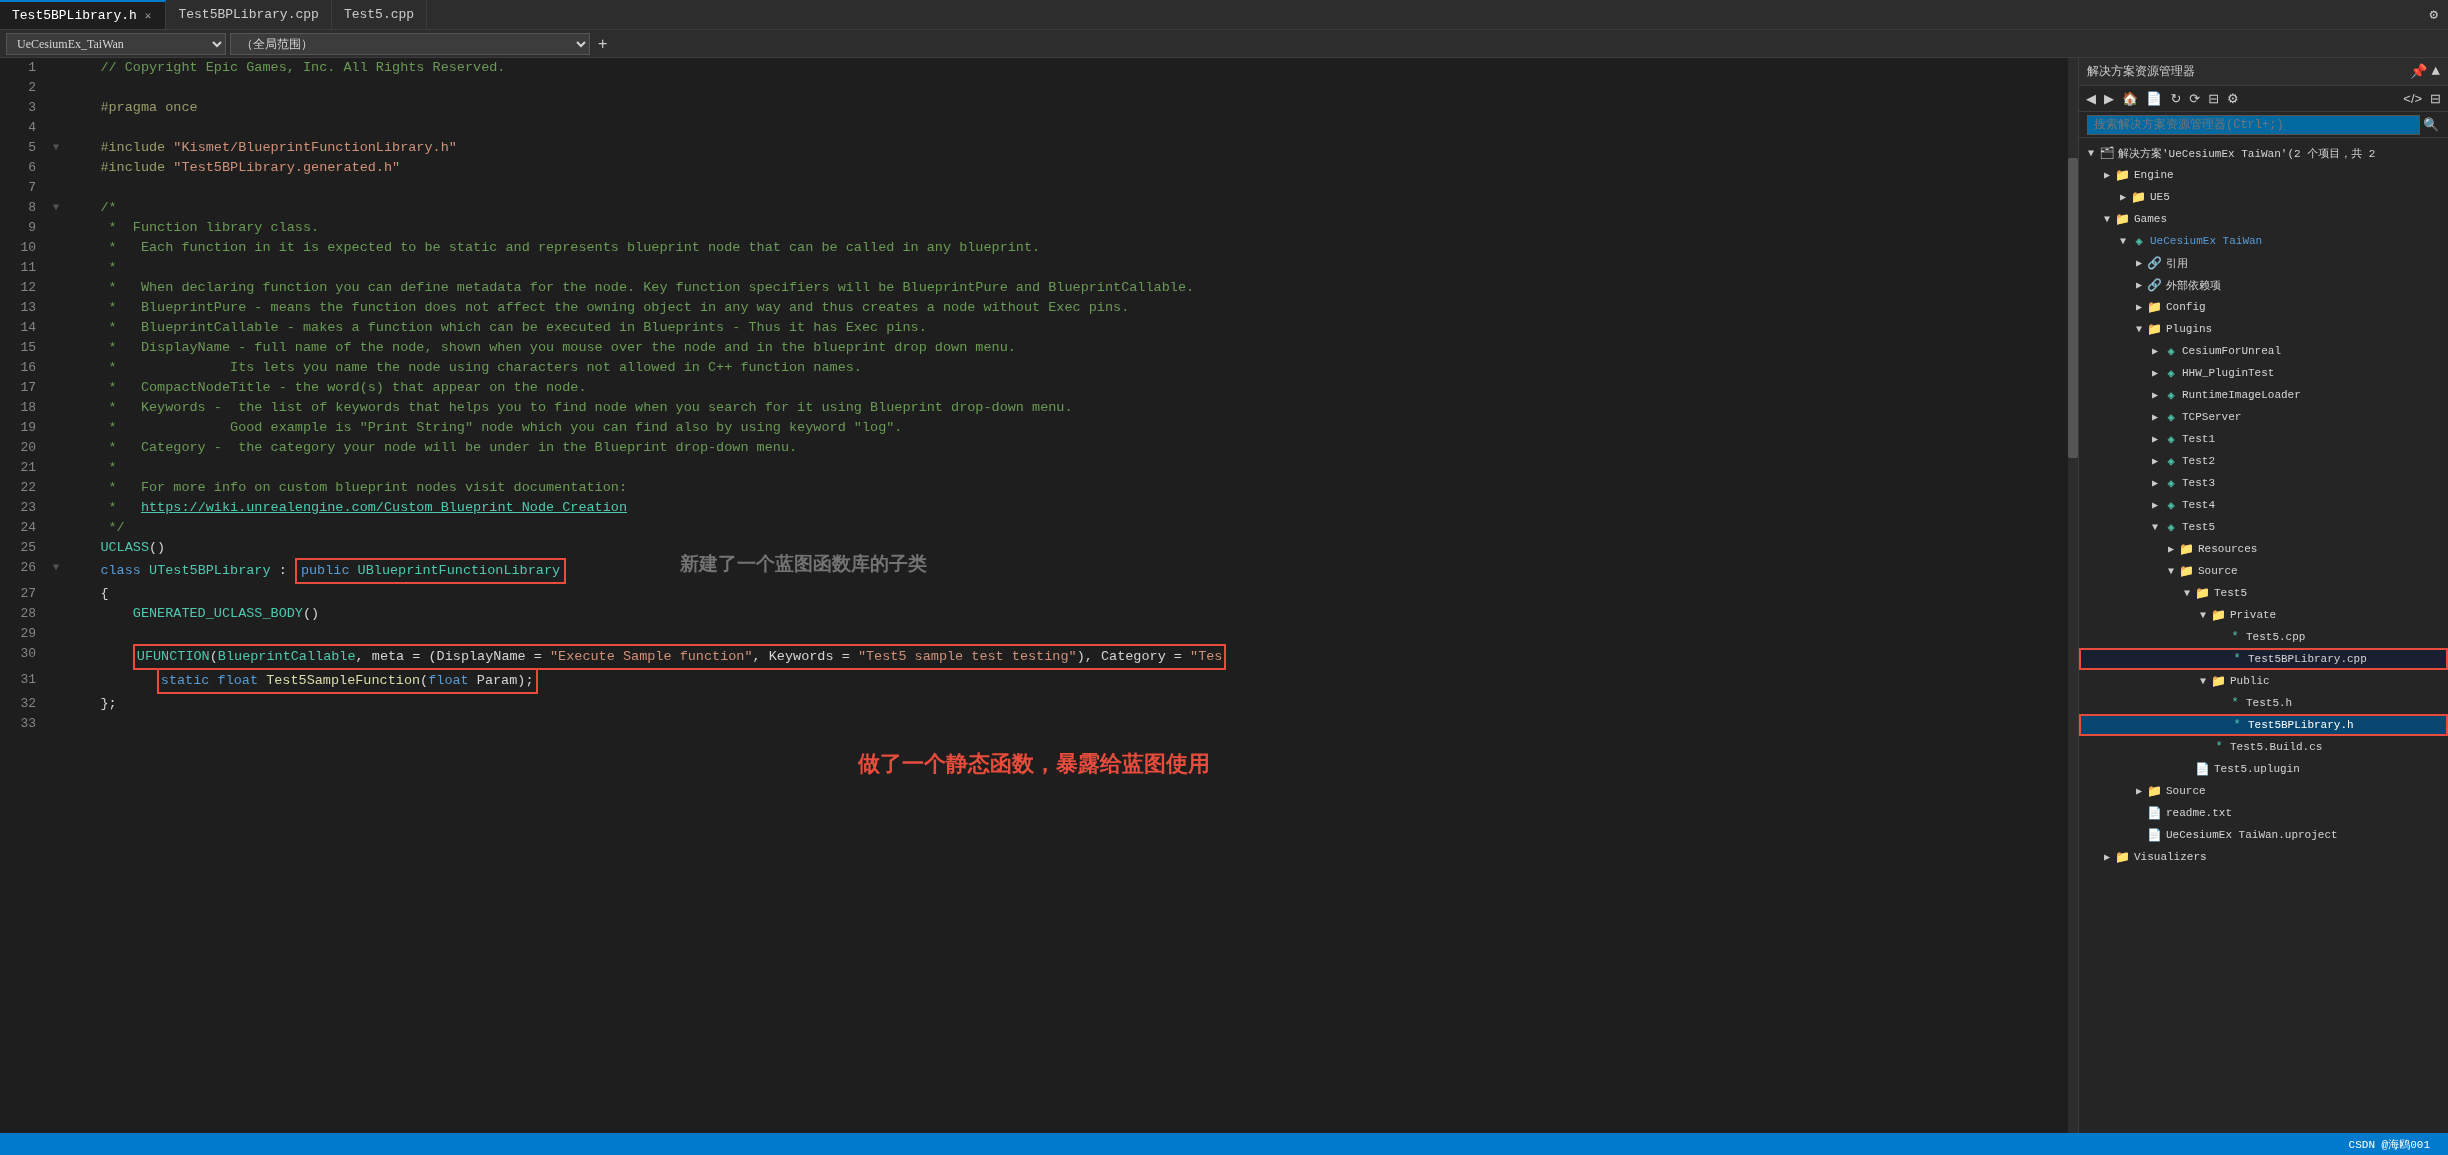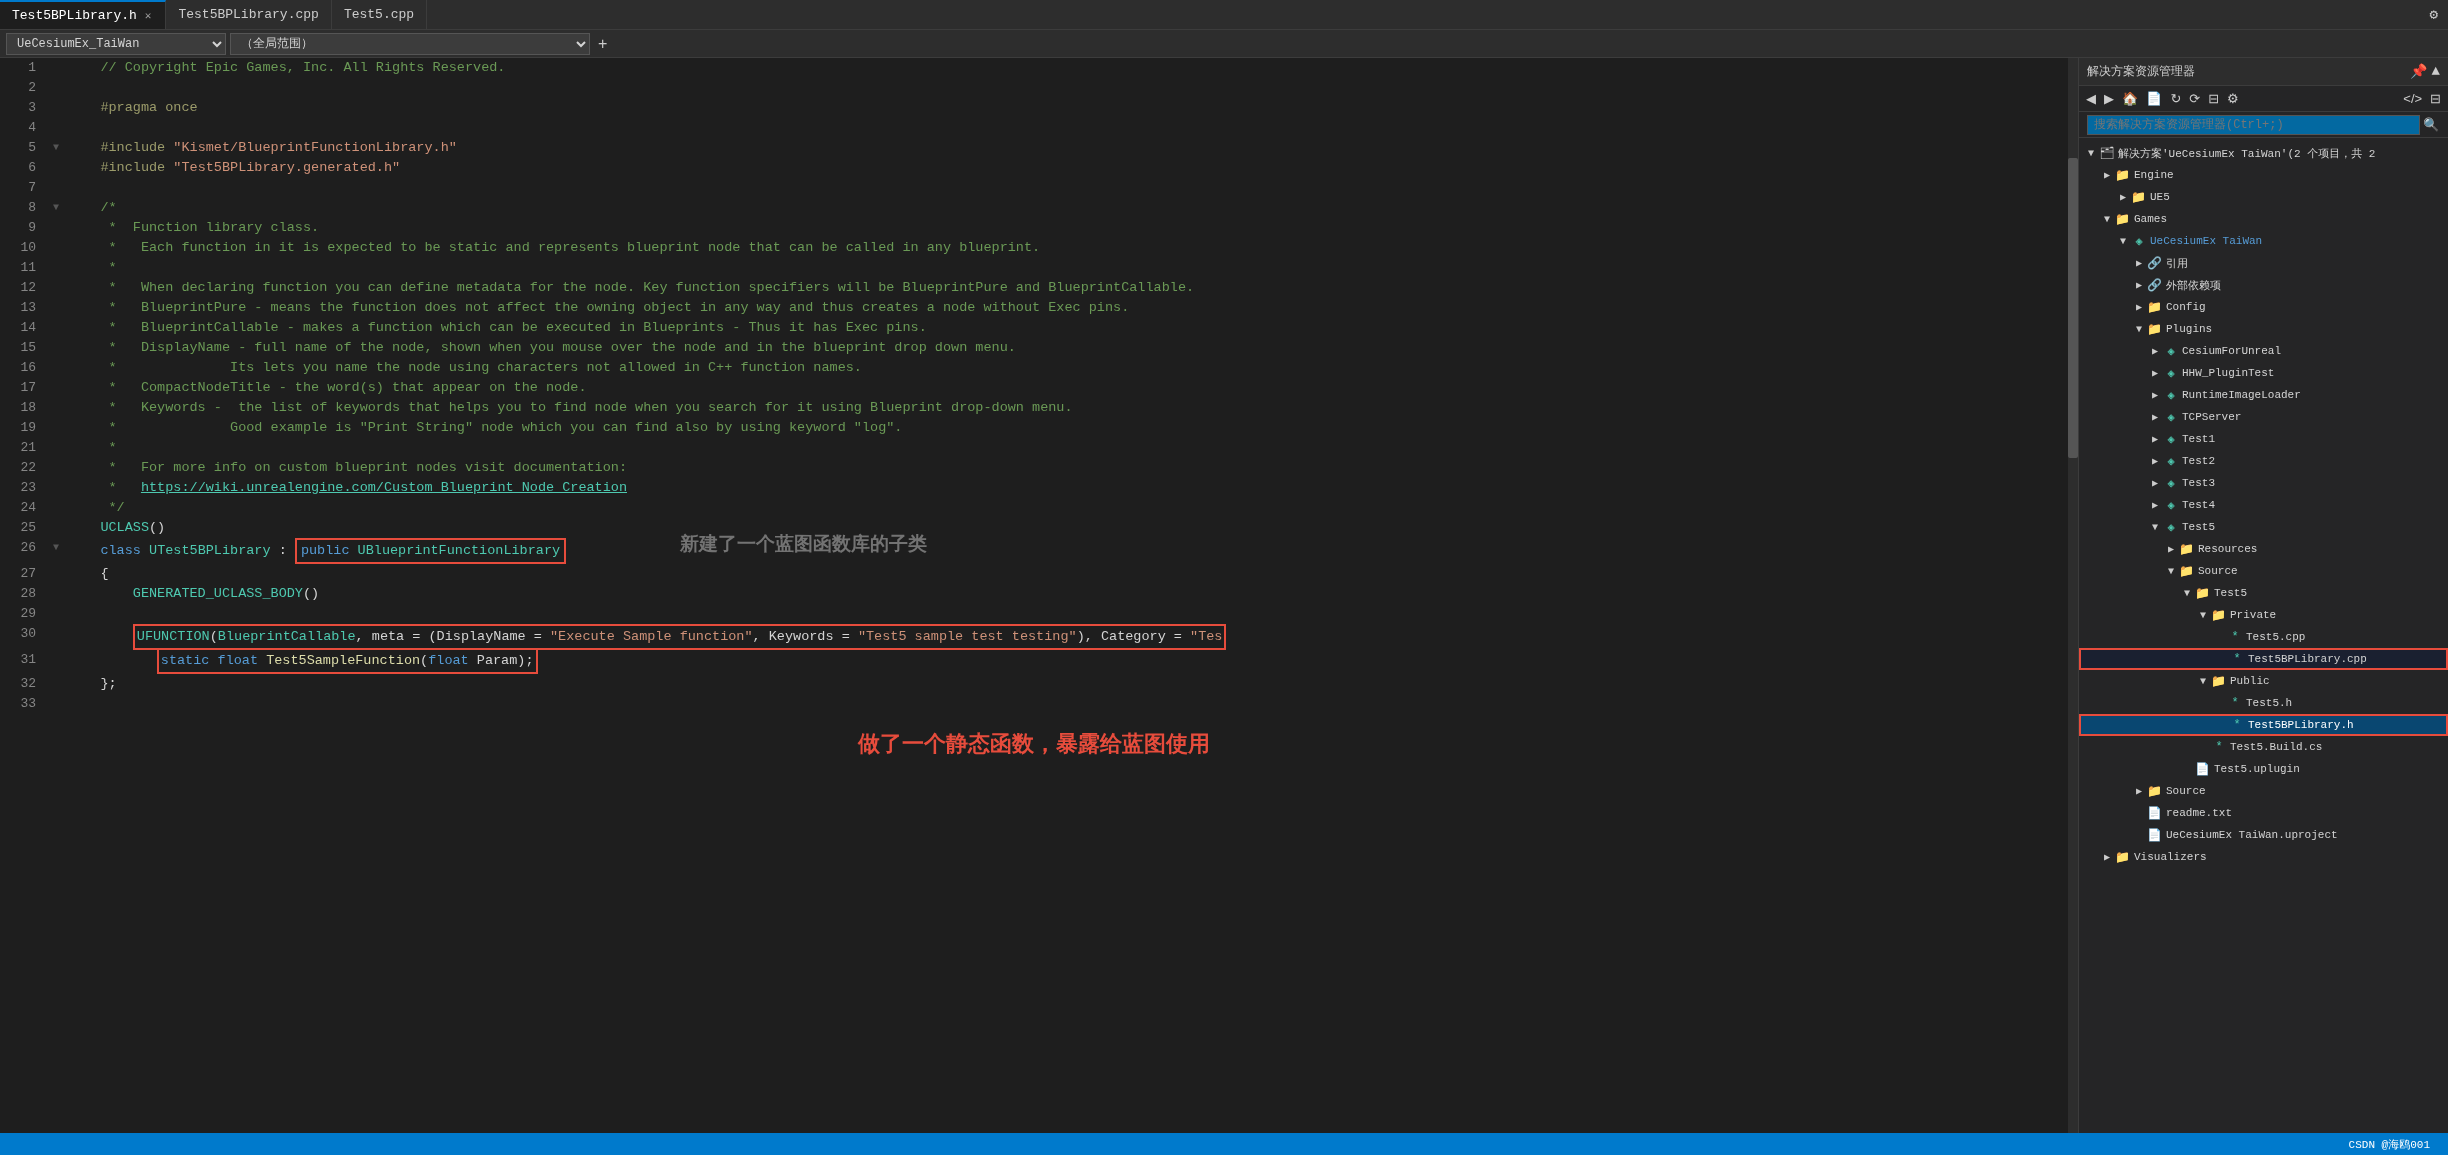--- a/index.html
+++ b/index.html
@@ -65,21 +65,21 @@
       gap: 4px;
       padding: 0 6px;
     }
     .toolbar-select {
       background: #3c3c3c;
       color: #d4d4d4;
       border: 1px solid #555;
       height: 22px;
       font-size: 12px;
       padding: 0 6px;
-      font-family: Liberation Mono, monospace;
+      font-family: Liberation Serif, serif;
     }
     .toolbar-select.wide { width: 220px; }
     .toolbar-select.mid { width: 360px; }
     .toolbar-btn {
       background: transparent;
       border: none;
       color: #ccc;
       font-size: 16px;
       cursor: pointer;
       padding: 0 4px;
@@ -441,20 +441,25 @@
           <span class="line-num">18</span>
           <span class="fold-icon"></span>
           <span class="line-content cmt">     *   Keywords -  the list of keywords that helps you to find node when you search for it using Blueprint drop-down menu.</span>
         </div>
         <div class="code-line">
           <span class="line-num">19</span>
           <span class="fold-icon"></span>
           <span class="line-content cmt">     *              Good example is "Print String" node which you can find also by using keyword "log".</span>
         </div>
         <div class="code-line">
+          <span class="line-num">20</span>
+          <span class="fold-icon"></span>
+          <span class="line-content cmt">     *   Category -  the category your node will be under in the Blueprint drop-down menu.</span>
+        </div>
+        <div class="code-line">
           <span class="line-num">21</span>
           <span class="fold-icon"></span>
           <span class="line-content cmt">     *</span>
         </div>
         <div class="code-line">
           <span class="line-num">22</span>
           <span class="fold-icon"></span>
           <span class="line-content cmt">     *   For more info on custom blueprint nodes visit documentation:</span>
         </div>
         <div class="code-line">

